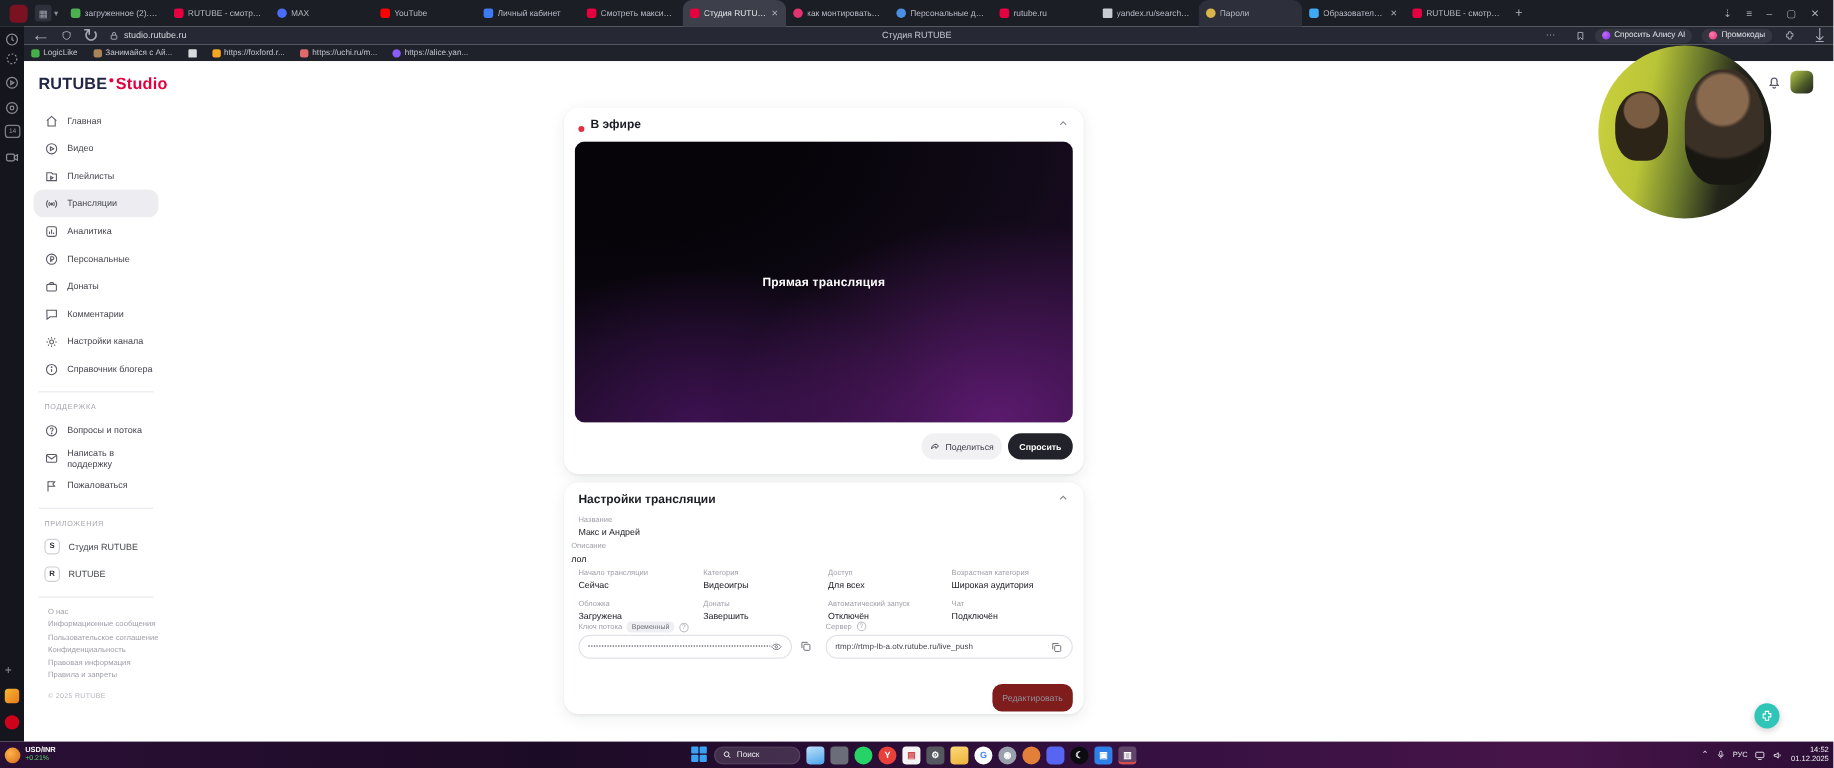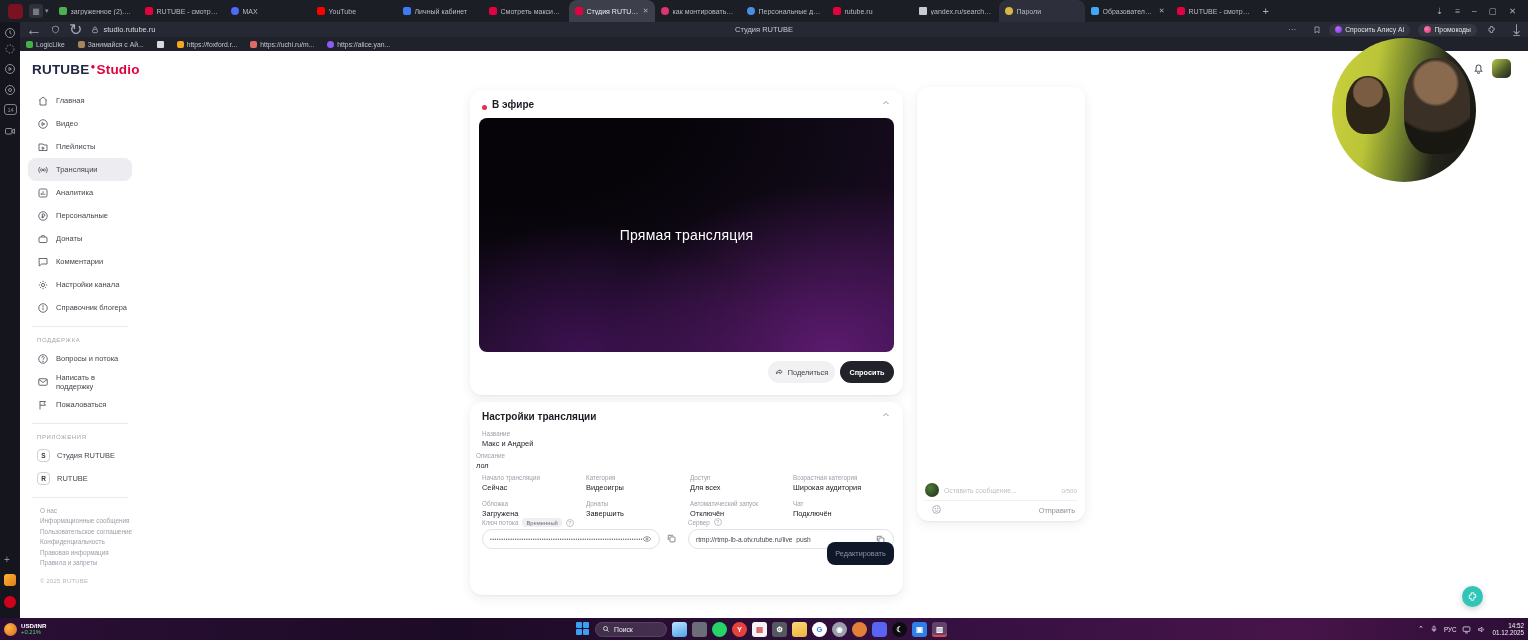--- a/index.html
+++ b/index.html
@@ -70,38 +70,38 @@
   .chev{color:#8a8b94}
 
   .live-card{left:450px;top:39px;width:433px;height:305px}
   .live-head{position:absolute;left:12px;top:9px;display:flex;align-items:flex-end;gap:5px}
   .livedot{width:5px;height:5px;border-radius:50%;background:#e23047}
   .player{position:absolute;left:9px;top:28px;width:415px;height:234px;border-radius:8px;background:
     radial-gradient(90% 120% at 85% 100%, #5b1a6e 0%, rgba(91,26,110,0) 60%),
     radial-gradient(80% 100% at 25% 100%, #3c1150 0%, rgba(60,17,80,0) 55%),
     radial-gradient(120% 120% at 10% 0%, #060409 30%, #120a19 70%, #230d2e 100%),#0d0912;
     display:grid;place-items:center}
-  .player .ptxt{color:#fff;font-size:14px;font-weight:400;letter-spacing:.2px}
+  .player .ptxt{color:#fff;font-size:10px;font-weight:700;letter-spacing:.2px}
   .btn-share{position:absolute;left:298px;top:271px;width:67px;height:22px;border-radius:12px;background:#f1f1f4;display:flex;align-items:center;justify-content:center;gap:4px;font-size:7.3px;color:#3c3d45}
   .btn-finish{position:absolute;left:370px;top:271px;width:54px;height:22px;border-radius:12px;background:#22232a;color:#fff;font-size:7.3px;font-weight:700;display:grid;place-items:center}
 
   .set-card{left:450px;top:351px;width:433px;height:193px}
   .flabel{font-size:6.3px;color:#a0a1ab;margin-bottom:2px}
   .fvalue{font-size:7.4px;color:#202128}
   .fgrid{position:absolute;left:12px;top:72px;width:412px;display:grid;grid-template-columns:104px 104px 103px 1fr;row-gap:8px}
   .keyrow{position:absolute;left:12px;top:116px;display:flex;align-items:center;gap:4px}
   .tagbadge{background:#efeff3;border-radius:4px;font-size:5.8px;color:#6f7079;padding:1.5px 4px}
   .qc{width:8px;height:8px;border:1px solid #c3c4cc;border-radius:50%;color:#a9aab3;font-size:5.5px;display:grid;place-items:center}
   .inbox{position:absolute;height:20px;border:1px solid #e1e2e8;border-radius:10px;display:flex;align-items:center;padding:0 7px;color:#4a4b53}
   .key-in{left:12px;top:127px;width:178px}
   .keymask{flex:1;font-size:5px;letter-spacing:.5px;overflow:hidden;white-space:nowrap;color:#6a6b74}
   .cbtn{position:absolute;color:#6e6f79}
   .srv-in{left:218px;top:127px;width:206px}
   .srvtxt{flex:1;font-size:6.7px;color:#43444c;overflow:hidden;white-space:nowrap}
-  .btn-edit{position:absolute;left:357px;top:140px;width:67px;height:23px;border-radius:8px;background:#0f172a;color:#8f909a;font-size:7.3px;display:grid;place-items:center}
+  .btn-edit{position:absolute;left:357px;top:168px;width:67px;height:23px;border-radius:8px;background:#7f1d1d;color:#8f909a;font-size:7.3px;display:grid;place-items:center}
 
   
   .chat{left:897px;top:36px;width:168px;height:434px}
   .chat-inrow{position:absolute;left:8px;top:396px;right:8px;display:flex;align-items:center;gap:5px}
   .chat-av{width:14px;height:14px;border-radius:50%;background:radial-gradient(circle at 35% 35%,#4f7a3a,#1d2b17);flex:none}
   .chat-ph{flex:1;font-size:6.8px;color:#c0c1ca;overflow:hidden;white-space:nowrap}
   .chat-cnt{font-size:6.2px;color:#c0c1ca}
   .chat-div{position:absolute;left:8px;right:8px;top:413px;height:1px;background:#eef0f3}
   .chat-smile{position:absolute;left:14px;top:417px;color:#9fa0aa}
   .chat-send{position:absolute;right:10px;top:419px;font-size:7.3px;color:#8f909a}
@@ -553,37 +553,20 @@
           <rect x="8.5" y="8.5" width="11" height="11" rx="2"></rect>
           <path d="M5 15.5V5h10.5"></path>
         </svg>
     </div>
 
     <div class="btn-edit">
         <span>Редактировать</span>
       </div>
   </div>
 
-  <div class="card chat">
-    <div class="chat-inrow">
-      <span class="chat-av"></span>
-      <span class="chat-ph">Оставить сообщение...</span>
-      <span class="chat-cnt">0/500</span>
-    </div>
-    <div class="chat-div"></div>
-    <span class="chat-smile">
-      <svg width="11" height="11" viewBox="0 0 24 24" fill="none" stroke="currentColor" stroke-width="1.8">
-          <circle cx="12" cy="12" r="8.5"></circle>
-          <path d="M8.5 14a4.5 4.5 0 007 0"></path>
-          <circle cx="9.3" cy="9.8" r="0.7" fill="currentColor"></circle>
-          <circle cx="14.7" cy="9.8" r="0.7" fill="currentColor"></circle>
-        </svg>
-    </span>
-    <span class="chat-send">Отправить</span>
-  </div>
 
   <div class="abs fab">
     <svg width="11" height="11" viewBox="0 0 24 24" fill="none" stroke="currentColor" stroke-width="2">
         <path d="M9 4h6v4h4v6h-4v6H9v-4H5V9h4z"></path>
       </svg>
   </div>
 </div>
 
 <div class="abs webcam">
   <div class="kid1"></div>

